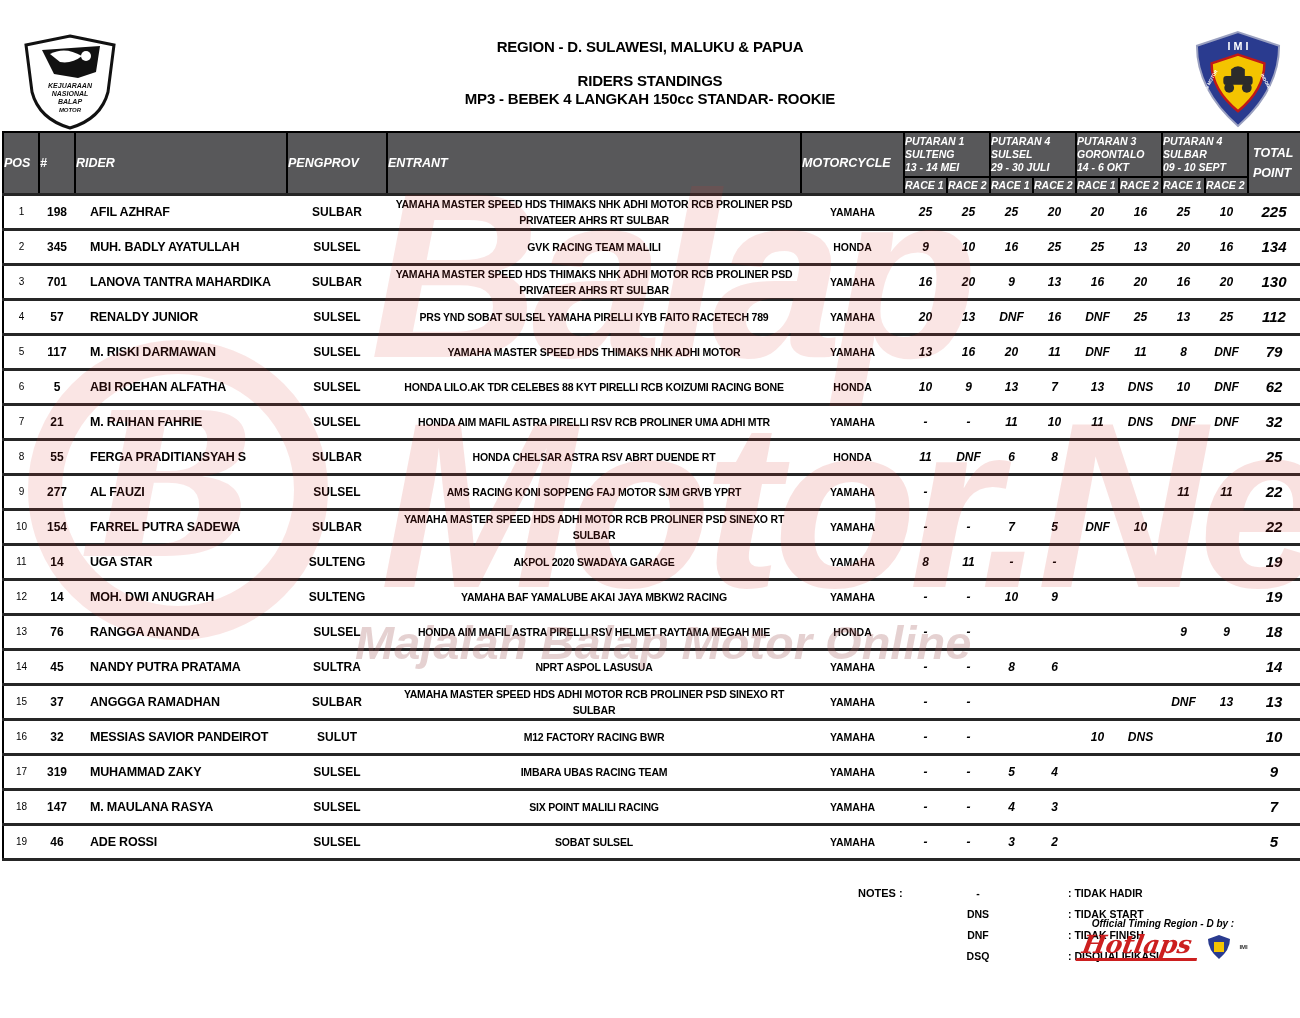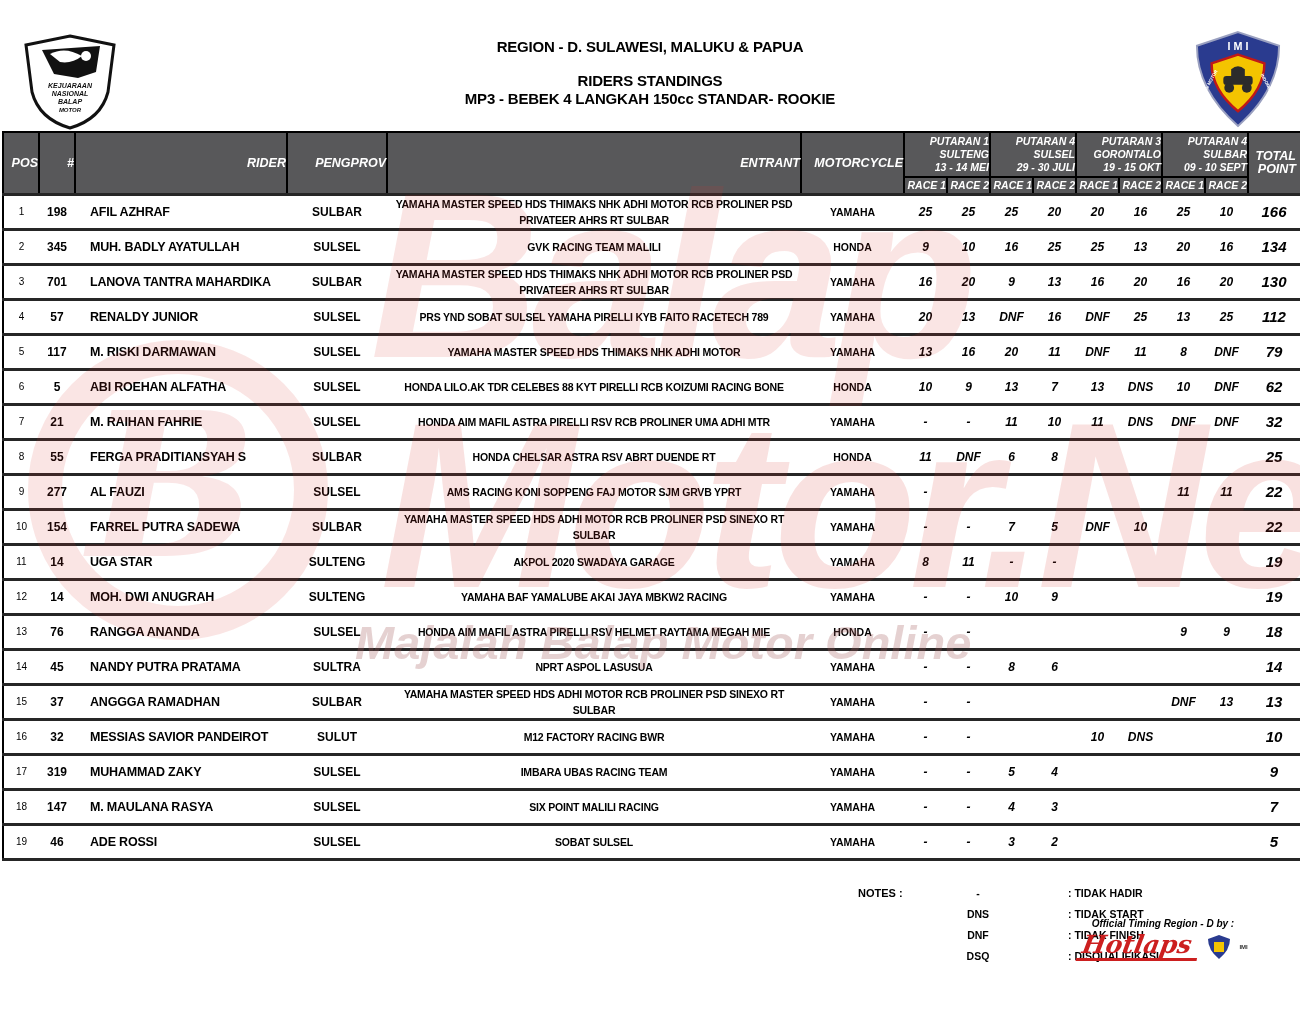--- a/index.html
+++ b/index.html
@@ -12,26 +12,26 @@
   .logo-left { position:absolute; left:20px; top:34px; width:100px; height:96px; }
   .logo-right { position:absolute; right:18px; top:28px; width:88px; height:102px; }
   .titles { position:absolute; left:0; top:38px; width:100%; text-align:center; }
   .t-line { font-weight:bold; font-size:15px; letter-spacing:-0.2px; line-height:18px; }
   .t-gap { height:16px; }
   
   .tbl-wrap { position:absolute; left:2px; top:131px; width:1296px; }
   table { width:1296px; border-collapse:collapse; table-layout:fixed; border:2px solid #000; }
   thead th {
     background:#58585A; color:#fff; font-style:italic; font-weight:bold;
-    border:2px solid #000; text-align:right; vertical-align:middle;
+    border:2px solid #000; text-align:left; vertical-align:middle;
   }
   thead tr.h1 th { font-size:12.5px; height:45px; }
   thead tr.h1 th.round { padding:1px 0; }
   thead tr.h2 th { font-size:10.5px; height:17px; padding:0; }
-  th.total-h { font-size:11px; line-height:13px; padding:0 4px; }
+  th.total-h { font-size:11px; line-height:20px; padding:0 4px; }
   .r-name,.r-loc,.r-date { font-size:10.5px; line-height:13px; font-weight:bold; }
   tbody td {
     border-top:3px solid #262626; height:35px; text-align:center; vertical-align:middle;
     background:transparent;
   }
   tbody tr:last-child td { border-bottom:3px solid #262626; }
   td.pos { font-size:10px; font-weight:normal; }
   td.num { font-size:12px; font-weight:bold; }
   td.rider { font-size:12.5px; font-weight:bold; text-align:left; padding-left:15px; letter-spacing:-0.2px; }
   td.pengprov { font-size:12px; font-weight:bold; }
@@ -145,21 +145,21 @@
         <div class="r-date">13 - 14 MEI</div>
       </th>
       <th colspan="2" class="round">
         <div class="r-name">PUTARAN 4</div>
         <div class="r-loc">SULSEL</div>
         <div class="r-date">29 - 30 JULI</div>
       </th>
       <th colspan="2" class="round">
         <div class="r-name">PUTARAN 3</div>
         <div class="r-loc">GORONTALO</div>
-        <div class="r-date">19 - 15 OKT</div>
+        <div class="r-date">14 - 6 OKT</div>
       </th>
       <th colspan="2" class="round">
         <div class="r-name">PUTARAN 4</div>
         <div class="r-loc">SULBAR</div>
         <div class="r-date">09  - 10 SEPT</div>
       </th>
       <th rowspan="2" class="total-h">TOTAL POINT</th>
     </tr>
     <tr class="h2">
       <th>RACE 1</th>
@@ -181,21 +181,21 @@
           <td class="entrant">YAMAHA MASTER SPEED HDS THIMAKS NHK ADHI MOTOR RCB PROLINER PSD PRIVATEER AHRS RT SULBAR</td>
           <td class="moto">YAMAHA</td>
           <td class="race">25</td>
           <td class="race">25</td>
           <td class="race">25</td>
           <td class="race">20</td>
           <td class="race">20</td>
           <td class="race">16</td>
           <td class="race">25</td>
           <td class="race">10</td>
-          <td class="total">166</td>
+          <td class="total">225</td>
         </tr>
         <tr>
           <td class="pos">2</td>
           <td class="num">345</td>
           <td class="rider">MUH. BADLY AYATULLAH</td>
           <td class="pengprov">SULSEL</td>
           <td class="entrant">GVK RACING TEAM MALILI</td>
           <td class="moto">HONDA</td>
           <td class="race">9</td>
           <td class="race">10</td>

